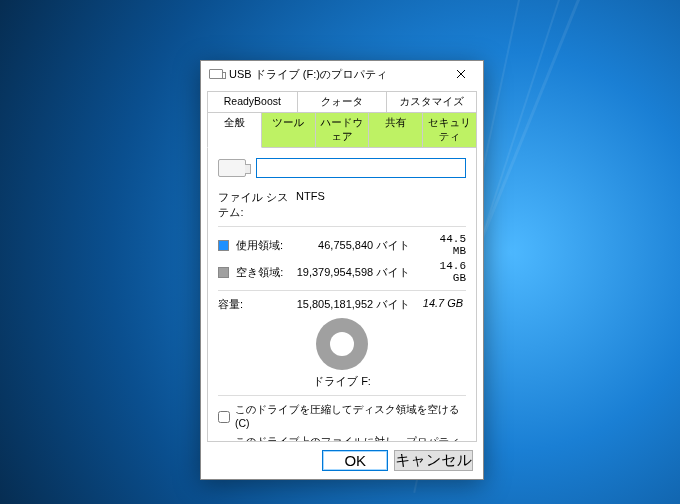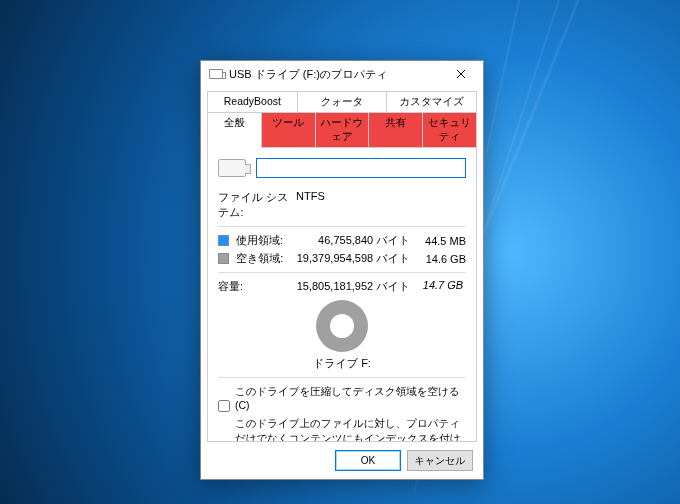--- a/index.html
+++ b/index.html
@@ -16,53 +16,53 @@
   background: #fff; border: 1px solid #888; box-shadow: 0 5px 25px rgba(0,0,0,0.4);
   display: flex; flex-direction: column; font-size: 11px; color: #000;
 }
 .titlebar { display: flex; align-items: center; height: 26px; padding: 0 2px 0 8px; }
 .title-icon { width: 14px; height: 10px; background:#fff; border:1px solid #888; border-radius:1px; margin-right:6px; position:relative; }
 .title-icon::after{content:"";position:absolute;right:-4px;top:2px;width:3px;height:5px;border:1px solid #888;border-left:none;}
 .titlebar-text { flex:1; font-size: 11px; }
 .close-btn { width: 40px; height: 26px; display:flex; align-items:center; justify-content:center; font-size:14px; cursor:pointer; }
 .tabs-area { padding: 4px 6px 0 6px; }
 .tab-row { display:flex; }
-.tab { flex:1; text-align:center; padding:3px 2px; font-size:10.5px; border:1px solid #ccc; background:#ef4444; cursor:pointer; margin-left:-1px; }
+.tab { flex:1; text-align:center; padding:3px 2px; font-size:10.5px; border:1px solid #ccc; background:#bef264; cursor:pointer; margin-left:-1px; }
 .tab:first-child{margin-left:0;}
 .tab.back{ background:#fff; border-bottom:1px solid #ccc;}
 .tab.active { background:#fff; border-bottom:1px solid #fff; position:relative; z-index:2;text-align:center;}
 .tab-row.first .tab { border-bottom:none; }
 .panel { border:1px solid #ccc; border-top:none; margin:0 6px; padding:10px 10px 6px 10px; flex:1; overflow:hidden; }
 .hdr { display:flex; align-items:center; gap:10px; margin-bottom:12px; }
 .drive-icon { width:28px; height:18px; background:#f5f5f5; border:1px solid #aaa; border-radius:2px; position:relative; }
 .drive-icon::after{content:"";position:absolute;right:-6px;top:4px;width:5px;height:8px;border:1px solid #aaa;border-left:none;background:#eee;}
 .name-input { flex:1; height:20px; border:1px solid #0078d7; padding:0 4px; font-size:11px; outline:none; }
 .kv { display:flex; margin:3px 0; font-size:11px; }
 .kv .k { width:78px; }
 .hr { border:none; border-top:1px solid #ddd; margin:6px 0; }
 .usage-row { display:flex; align-items:center; margin:3px 0; font-size:11px; }
 .swatch { width:11px; height:11px; margin-right:7px; border:1px solid #888; }
 .sw-used { background:#1e90ff; }
 .sw-free { background:#a0a0a0; }
 .usage-row .lbl { width:60px; }
 .usage-row .bytes { flex:1; text-align:right; padding-right:10px; }
-.usage-row .human { width:46px; text-align:right; }
+.usage-row .human { width:46px; text-align:right;font-family:Liberation Mono, monospace; }
 .cap-row { display:flex; margin:6px 0 4px 0; font-size:11px;}
 .cap-row .lbl{width:60px;}
 .cap-row .bytes{flex:1;text-align:right;padding-right:10px;}
 .cap-row .human{width:46px;text-align:center;font-style:italic;}
 .donut-wrap { text-align:center; margin:6px 0 2px 0; }
 .donut { width:52px; height:52px; border-radius:50%; background:#a0a0a0; margin:0 auto; position:relative; }
 .donut::after { content:""; position:absolute; left:14px; top:14px; width:24px; height:24px; border-radius:50%; background:#fff; }
 .drive-label { text-align:center; font-size:11px; margin:4px 0 6px 0; }
 .checks { margin-top:6px; font-size:10.5px; }
-.chk { display:flex; align-items:flex-end; gap:5px; margin:4px 0; line-height:1.35; }
+.chk { display:flex; align-items:center; gap:5px; margin:4px 0; line-height:1.35; }
 .chk input { margin-top:1px; width:12px; height:12px; }
 .buttons { display:flex; justify-content:flex-end; gap:6px; padding:8px 10px; }
-.btn { min-width:66px; height:21px; font-size:10px; border:1px solid #adadad; background:#e1e1e1; cursor:pointer; }
+.btn { min-width:66px; height:21px; font-size:15px; border:1px solid #adadad; background:#e1e1e1; cursor:pointer; }
 .btn.primary { border:1px solid #0078d7; background:#fff; box-shadow: inset 0 0 0 1px #a6d8ff;}
 .btn[disabled]{ color:#a0a0a0; cursor:default; }
 </style>
 </head>
 <body>
 
 <div class="desktop">
   <div class="light-rays">
     <div class="ray" style="right:120px;top:0;width:2px;height:504px;transform:rotate(18deg);"></div>
     <div class="ray" style="right:100px;top:0;width:3px;height:504px;transform:rotate(22deg);"></div>

